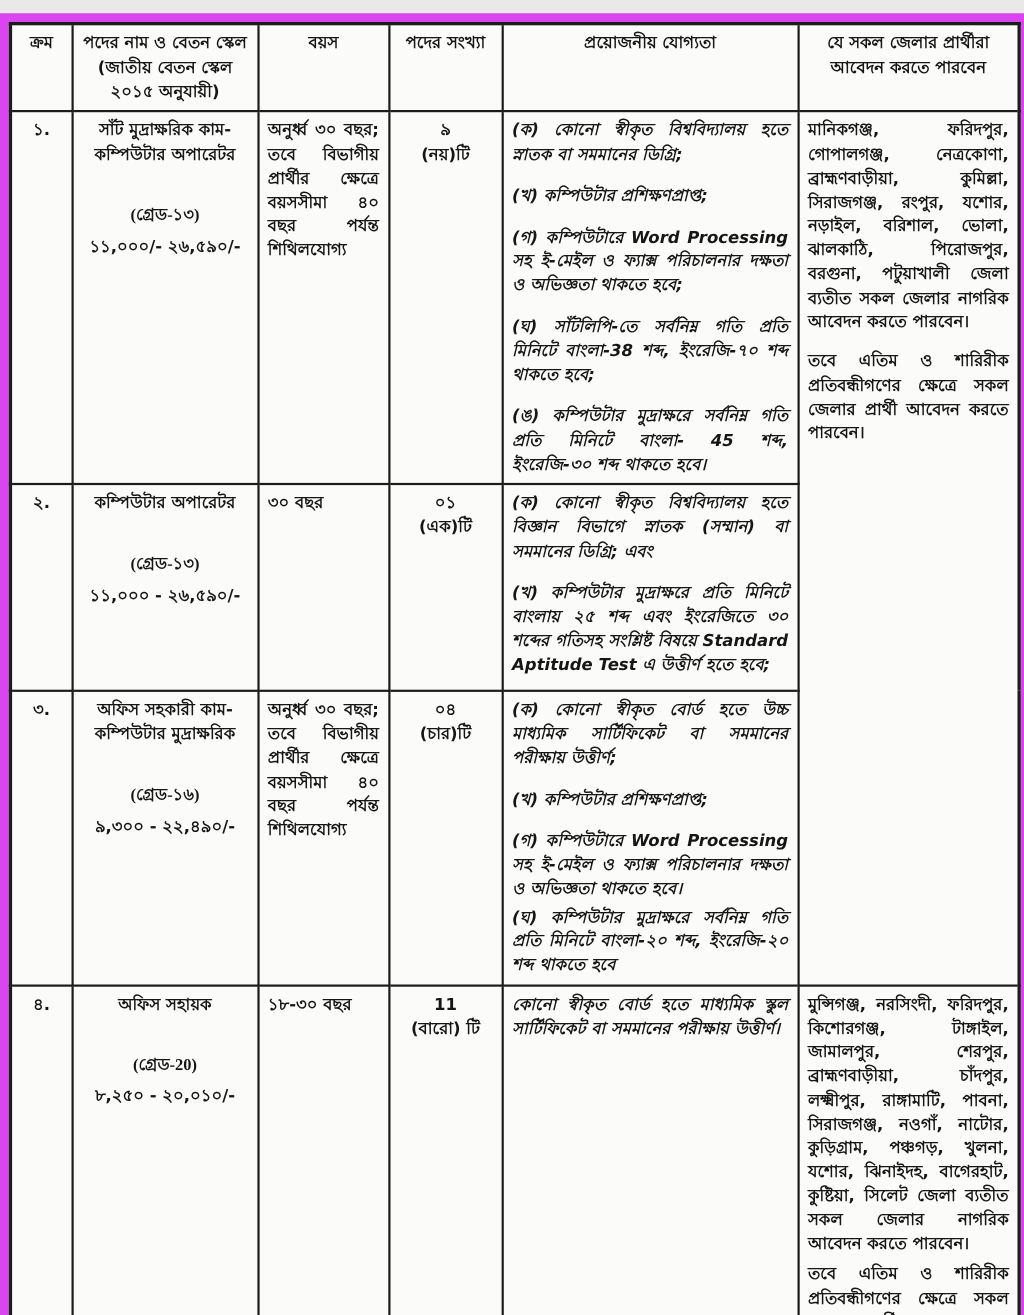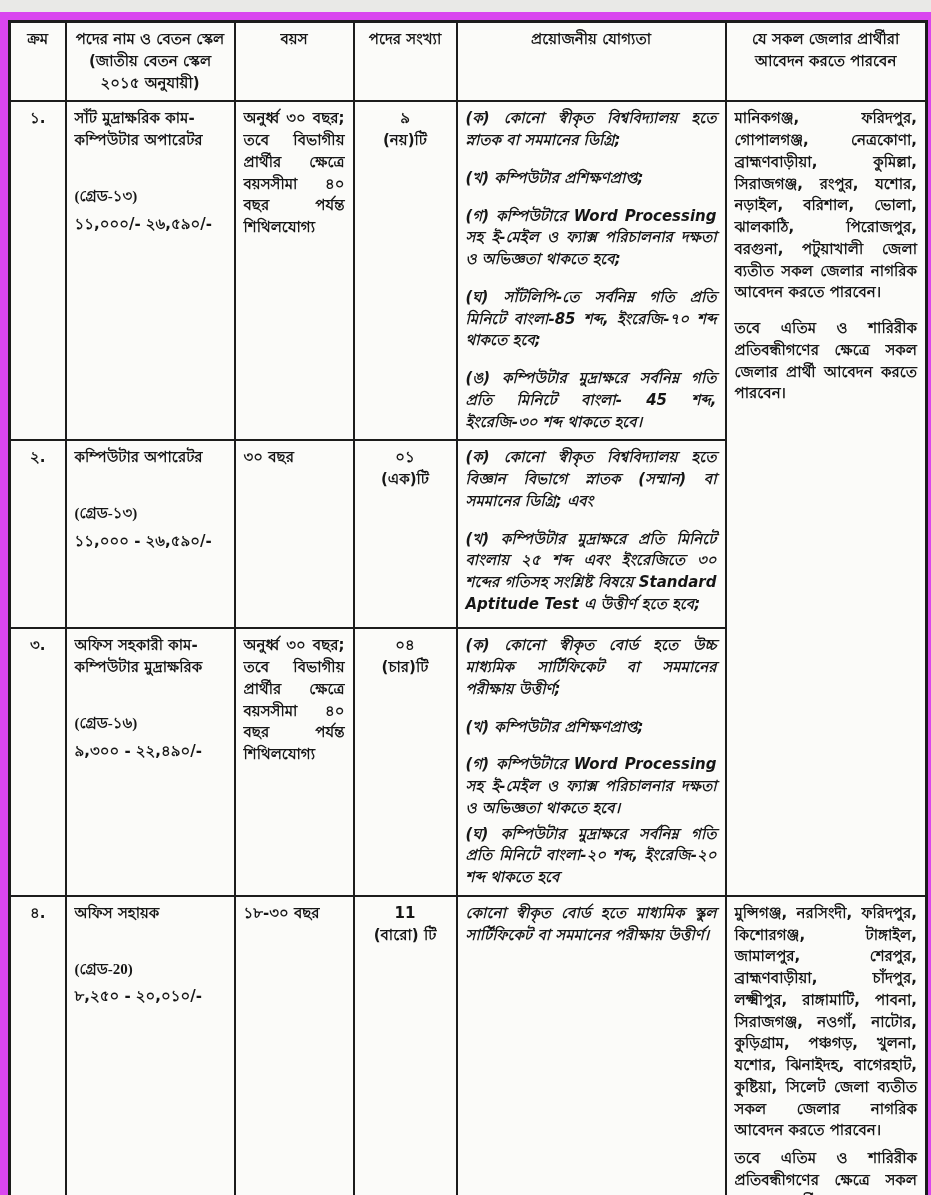--- a/index.html
+++ b/index.html
@@ -50,21 +50,21 @@
   tr.r2      { height: 188px; }
   tr.r3      { height: 257px; }
   tr.r4      { height: 328px; }
 
   td.serial {
     text-align: center;
     font-weight: bold;
     padding-top: 10px;
   }
   td.post {
-    text-align: left;
+    text-align: center;
     font-weight: bold;
     padding-top: 10px;
   }
   td.post .grade { margin-top: 34px; font-family: Liberation Serif, serif; }
   td.post .pay   { margin-top: 6px; font-weight: bold; }
   td.age {
     text-align: justify;
     text-align-last: left;
     font-weight: bold;
     padding-top: 10px;
@@ -125,21 +125,21 @@
         </td>
         <td class="age">অনুর্ধ্ব ৩০ বছর; তবে বিভাগীয় প্রার্থীর ক্ষেত্রে বয়সসীমা ৪০ বছর পর্যন্ত শিথিলযোগ্য</td>
         <td class="count">
           <div>৯</div>
           <div>(নয়)টি</div>
         </td>
         <td class="qual">
           <p>(ক) কোনো স্বীকৃত বিশ্ববিদ্যালয় হতে স্নাতক বা সমমানের ডিগ্রি;</p>
           <p>(খ) কম্পিউটার প্রশিক্ষণপ্রাপ্ত;</p>
           <p>(গ) কম্পিউটারে Word Processing সহ ই-মেইল ও ফ্যাক্স পরিচালনার দক্ষতা ও অভিজ্ঞতা থাকতে হবে;</p>
-          <p>(ঘ) সাঁটলিপি-তে সর্বনিম্ন গতি প্রতি মিনিটে বাংলা-85 শব্দ, ইংরেজি-৭০ শব্দ থাকতে হবে;</p>
+          <p>(ঘ) সাঁটলিপি-তে সর্বনিম্ন গতি প্রতি মিনিটে বাংলা-38 শব্দ, ইংরেজি-৭০ শব্দ থাকতে হবে;</p>
           <p>(ঙ) কম্পিউটার মুদ্রাক্ষরে সর্বনিম্ন গতি প্রতি মিনিটে বাংলা- 45 শব্দ, ইংরেজি-৩০ শব্দ থাকতে হবে।</p>
         </td>
         <td class="districts" rowspan="3">
           <p><span>মানিকগঞ্জ, ফরিদপুর, গোপালগঞ্জ, নেত্রকোণা, ব্রাহ্মণবাড়ীয়া, কুমিল্লা, সিরাজগঞ্জ, রংপুর, যশোর, নড়াইল, বরিশাল, ভোলা, ঝালকাঠি, পিরোজপুর, বরগুনা, পটুয়াখালী জেলা</span> <span class="bold-phrase">ব্যতীত সকল জেলার নাগরিক আবেদন করতে পারবেন।</span></p>
           <p>তবে এতিম ও শারিরীক প্রতিবন্ধীগণের ক্ষেত্রে সকল জেলার প্রার্থী আবেদন করতে পারবেন।</p>
         </td>
       </tr>
 
       <tr class="r2">
         <td class="serial">২.</td>

